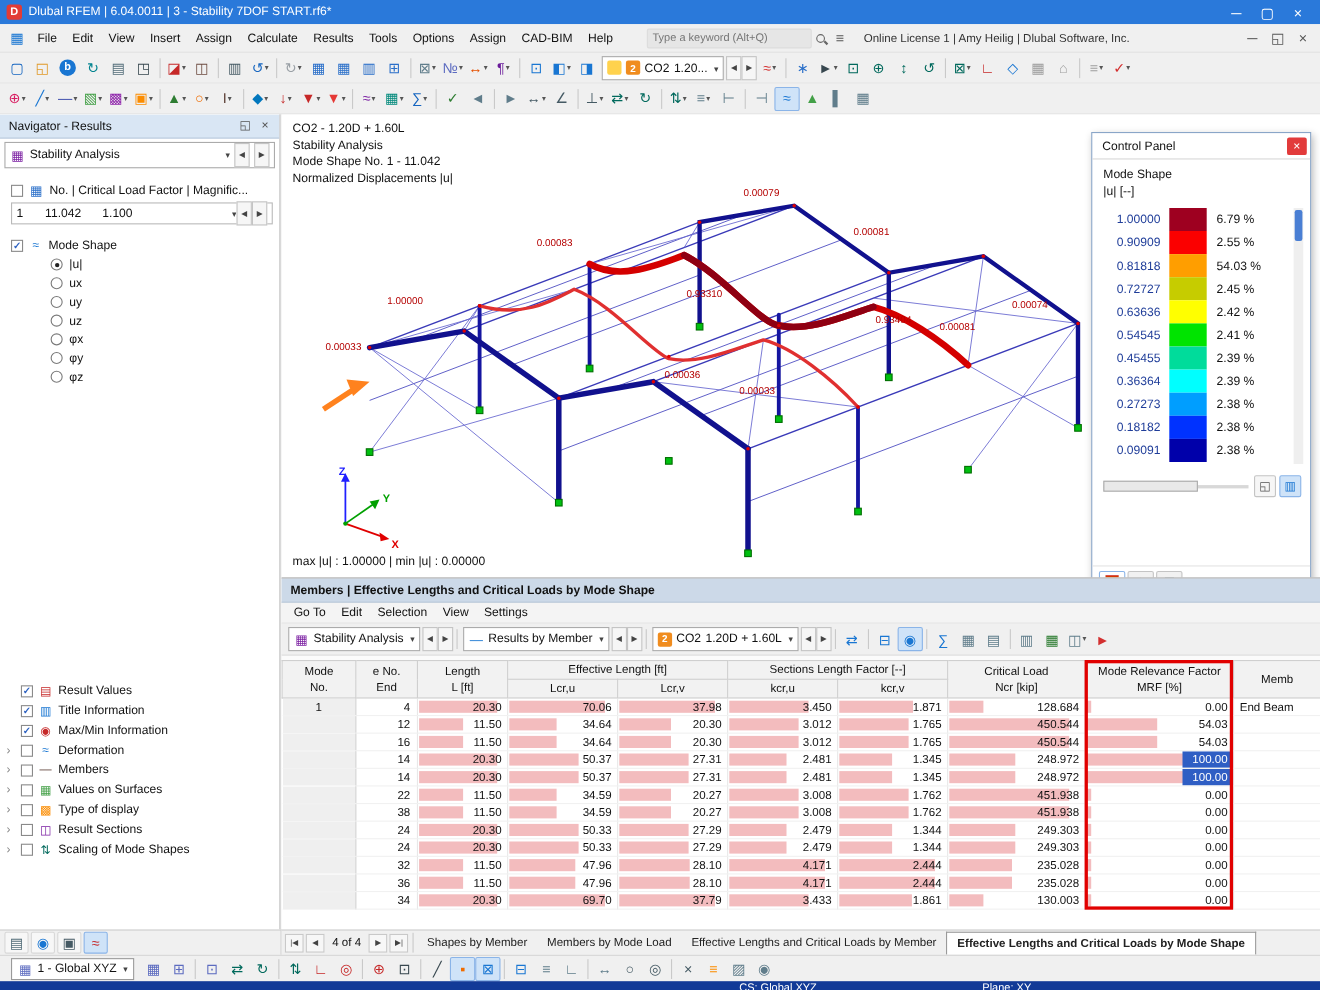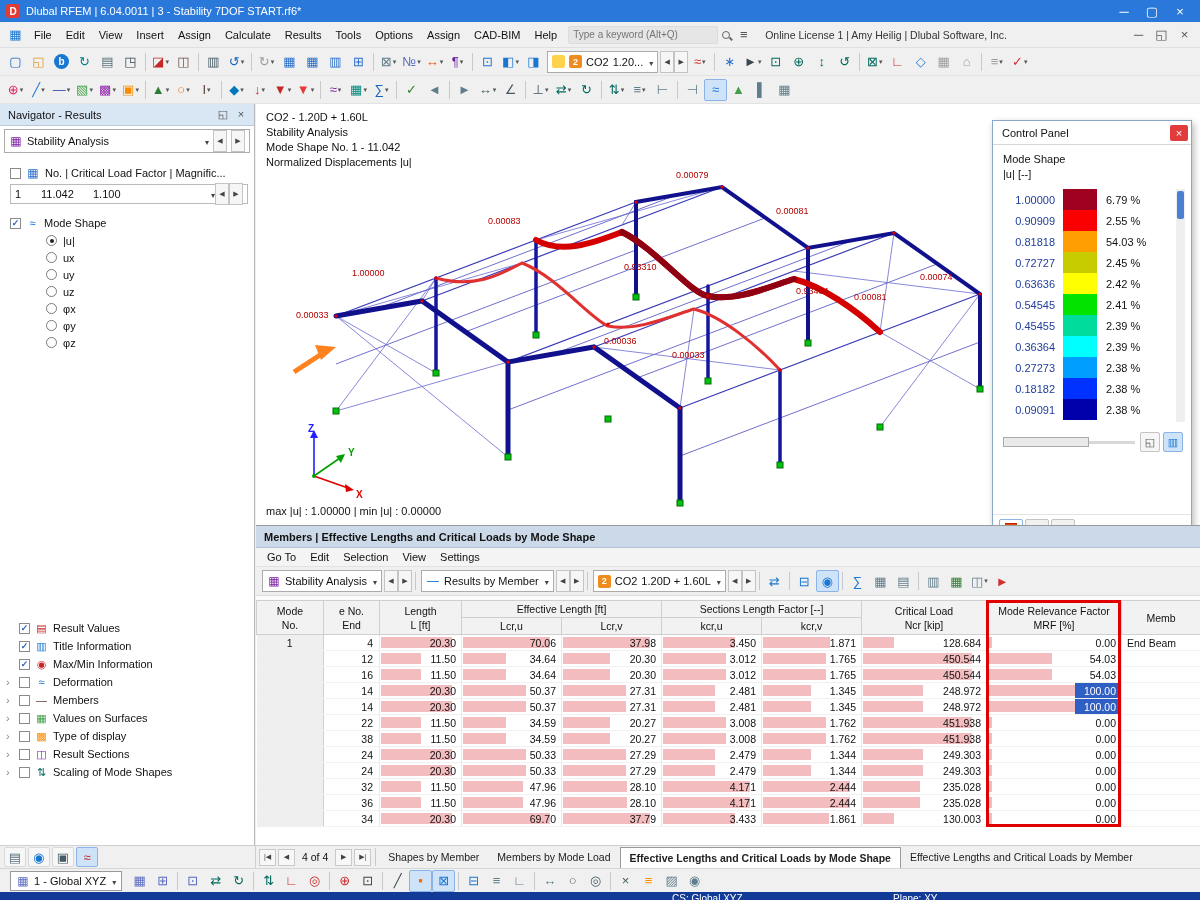--- a/index.html
+++ b/index.html
@@ -7,21 +7,21 @@
 body{font-family:"Liberation Sans",sans-serif;font-size:11px;color:#111;background:#f0f0f0;position:relative}
 
 .titlebar{position:absolute;left:0;top:0;width:1200px;height:22px;background:#2a79da;display:flex;align-items:center;color:#fff;padding:0 6px;gap:6px}
 .logo{width:14px;height:14px;border-radius:3px;background:#e23b35;color:#fff;font-size:10px;font-weight:bold;display:flex;align-items:center;justify-content:center;flex:none}
 .titlebar .ttl{font-size:11px;white-space:nowrap}
 .titlebar .sp{flex:1}
 .titlebar .tbi{min-width:28px;height:20px}
 
 .menubar{position:absolute;top:22px;left:0;width:1200px;height:26px;background:#f0f0f0;display:flex;align-items:center;padding:0 4px;border-bottom:1px solid #e0e0e0}
 .mi{padding:0 7px;height:20px;line-height:20px;white-space:nowrap;cursor:default}
-.search{width:150px;height:18px;background:#e6e6e6;border:1px solid #dcdcdc;border-radius:2px;font:10px "Liberation Sans",sans-serif;color:#666;padding:0 4px;margin-left:4px}
+.search{width:150px;height:18px;background:#e6e6e6;border:1px solid #dcdcdc;border-radius:2px;font:10px "Liberation Sans",sans-serif;color:#666;padding:0 4px;margin-left:24px}
 .mag{width:8px;height:8px;border:1.5px solid #666;border-radius:50%;position:relative;display:inline-block;margin:0 2px 0 4px}
 .mag::after{content:"";position:absolute;left:6px;top:6px;width:4px;height:1.5px;background:#666;transform:rotate(45deg)}
 .lic{margin-left:10px;color:#333;font-size:10.5px;white-space:nowrap}
 
 .tbrow{position:absolute;left:0;width:1200px;height:28px;background:#f0f0f0;display:flex;align-items:center;padding:0 4px;border-bottom:1px solid #e3e3e3}
 #tb1{top:48px}#tb2{top:76px}
 .tbi{min-width:23px;height:22px;display:inline-flex;align-items:center;justify-content:center;border:1px solid transparent;border-radius:2px;font-size:13px;cursor:default;flex:none}
 .tbi.act{background:#cfe3f8;border-color:#8ab4e8}
 .gl{line-height:1}
 .gl.circ{width:15px;height:15px;border-radius:50%;font-size:10px;font-weight:bold;display:inline-flex;align-items:center;justify-content:center}
@@ -1388,22 +1388,22 @@
   <div class="tabstrip">
     <span class="pgbtn">|◀</span>
     <span class="pgbtn">◀</span>
     <span class="pglabel">4 of 4</span>
     <span class="pgbtn">▶</span>
     <span class="pgbtn">▶|</span>
     <span class="tsep"></span>
     <span id="table-tabs" style="display:flex;align-items:center">
         <span class="ttab">Shapes by Member</span>
         <span class="ttab">Members by Mode Load</span>
+        <span class="ttab">Effective Lengths and Critical Loads by Member</span>
         <span class="ttab on">Effective Lengths and Critical Loads by Mode Shape</span>
-        <span class="ttab">Effective Lengths and Critical Loads by Member</span>
       </span>
   </div>
 </div>
 
 <div class="bbar">
   <span class="bsel">
     <span class="cicon" style="color:#5c6bc0">▦</span>
     <span>1 - Global XYZ</span>
     <span class="caret"></span>
   </span>

